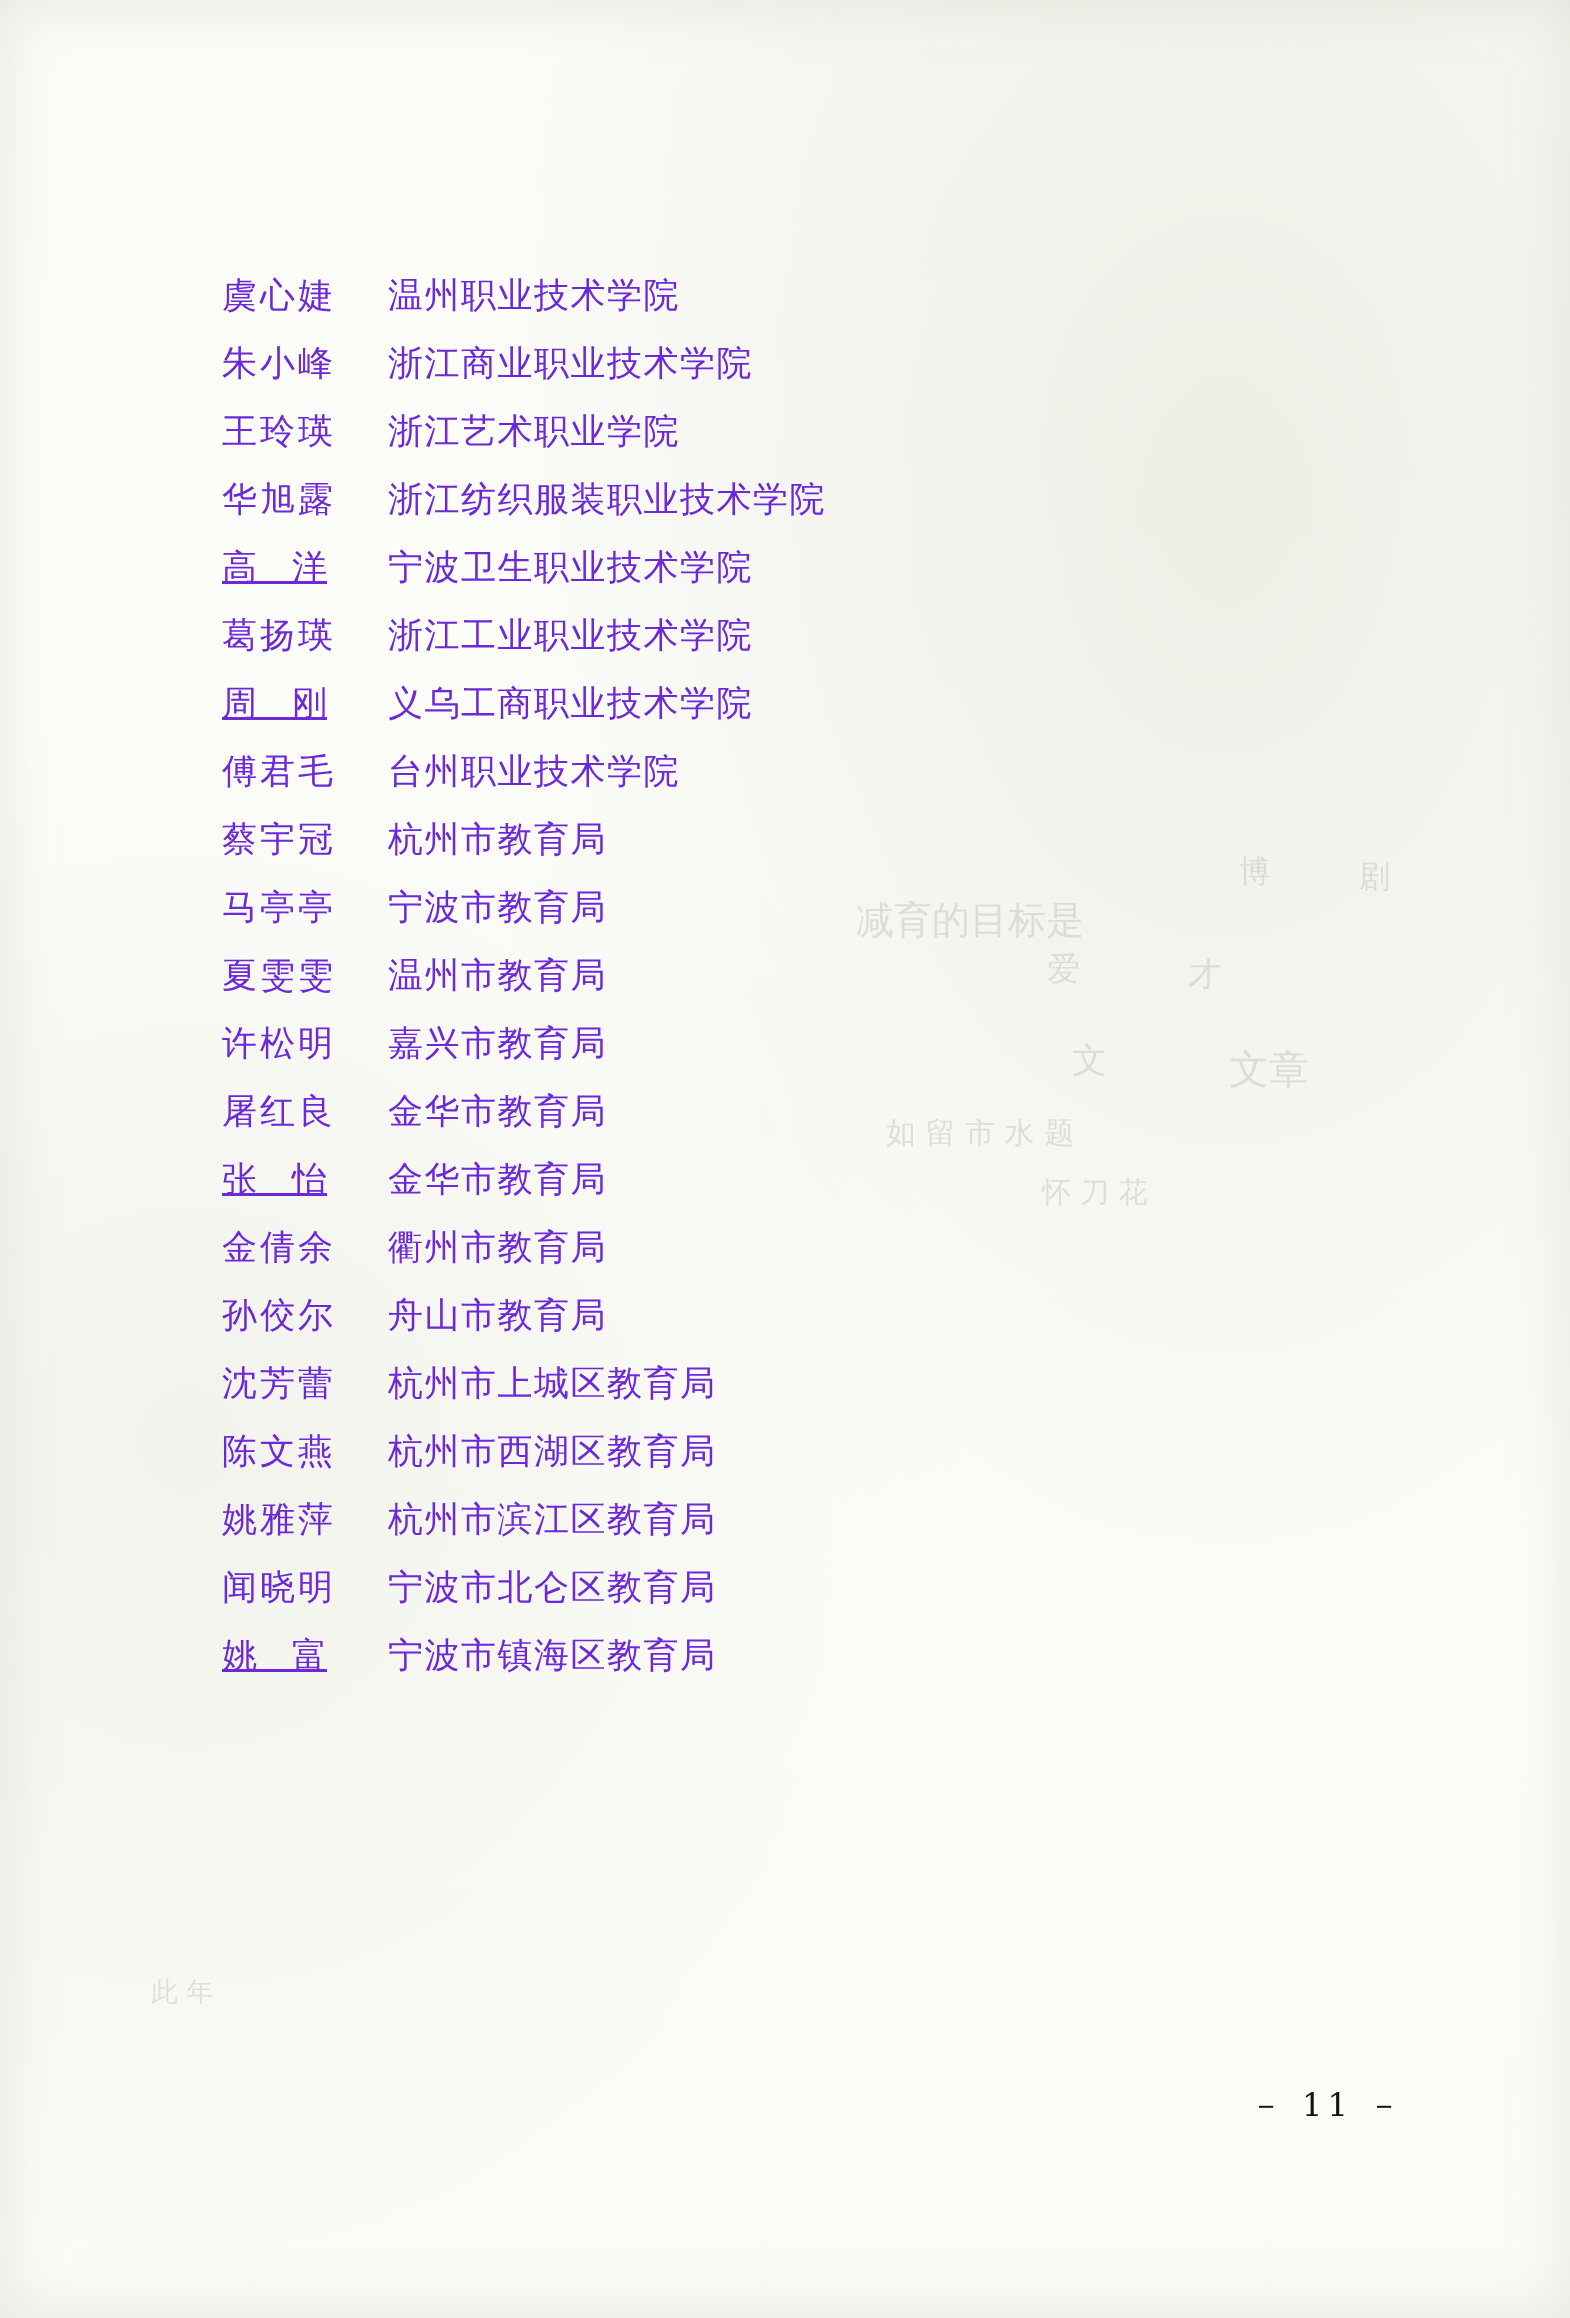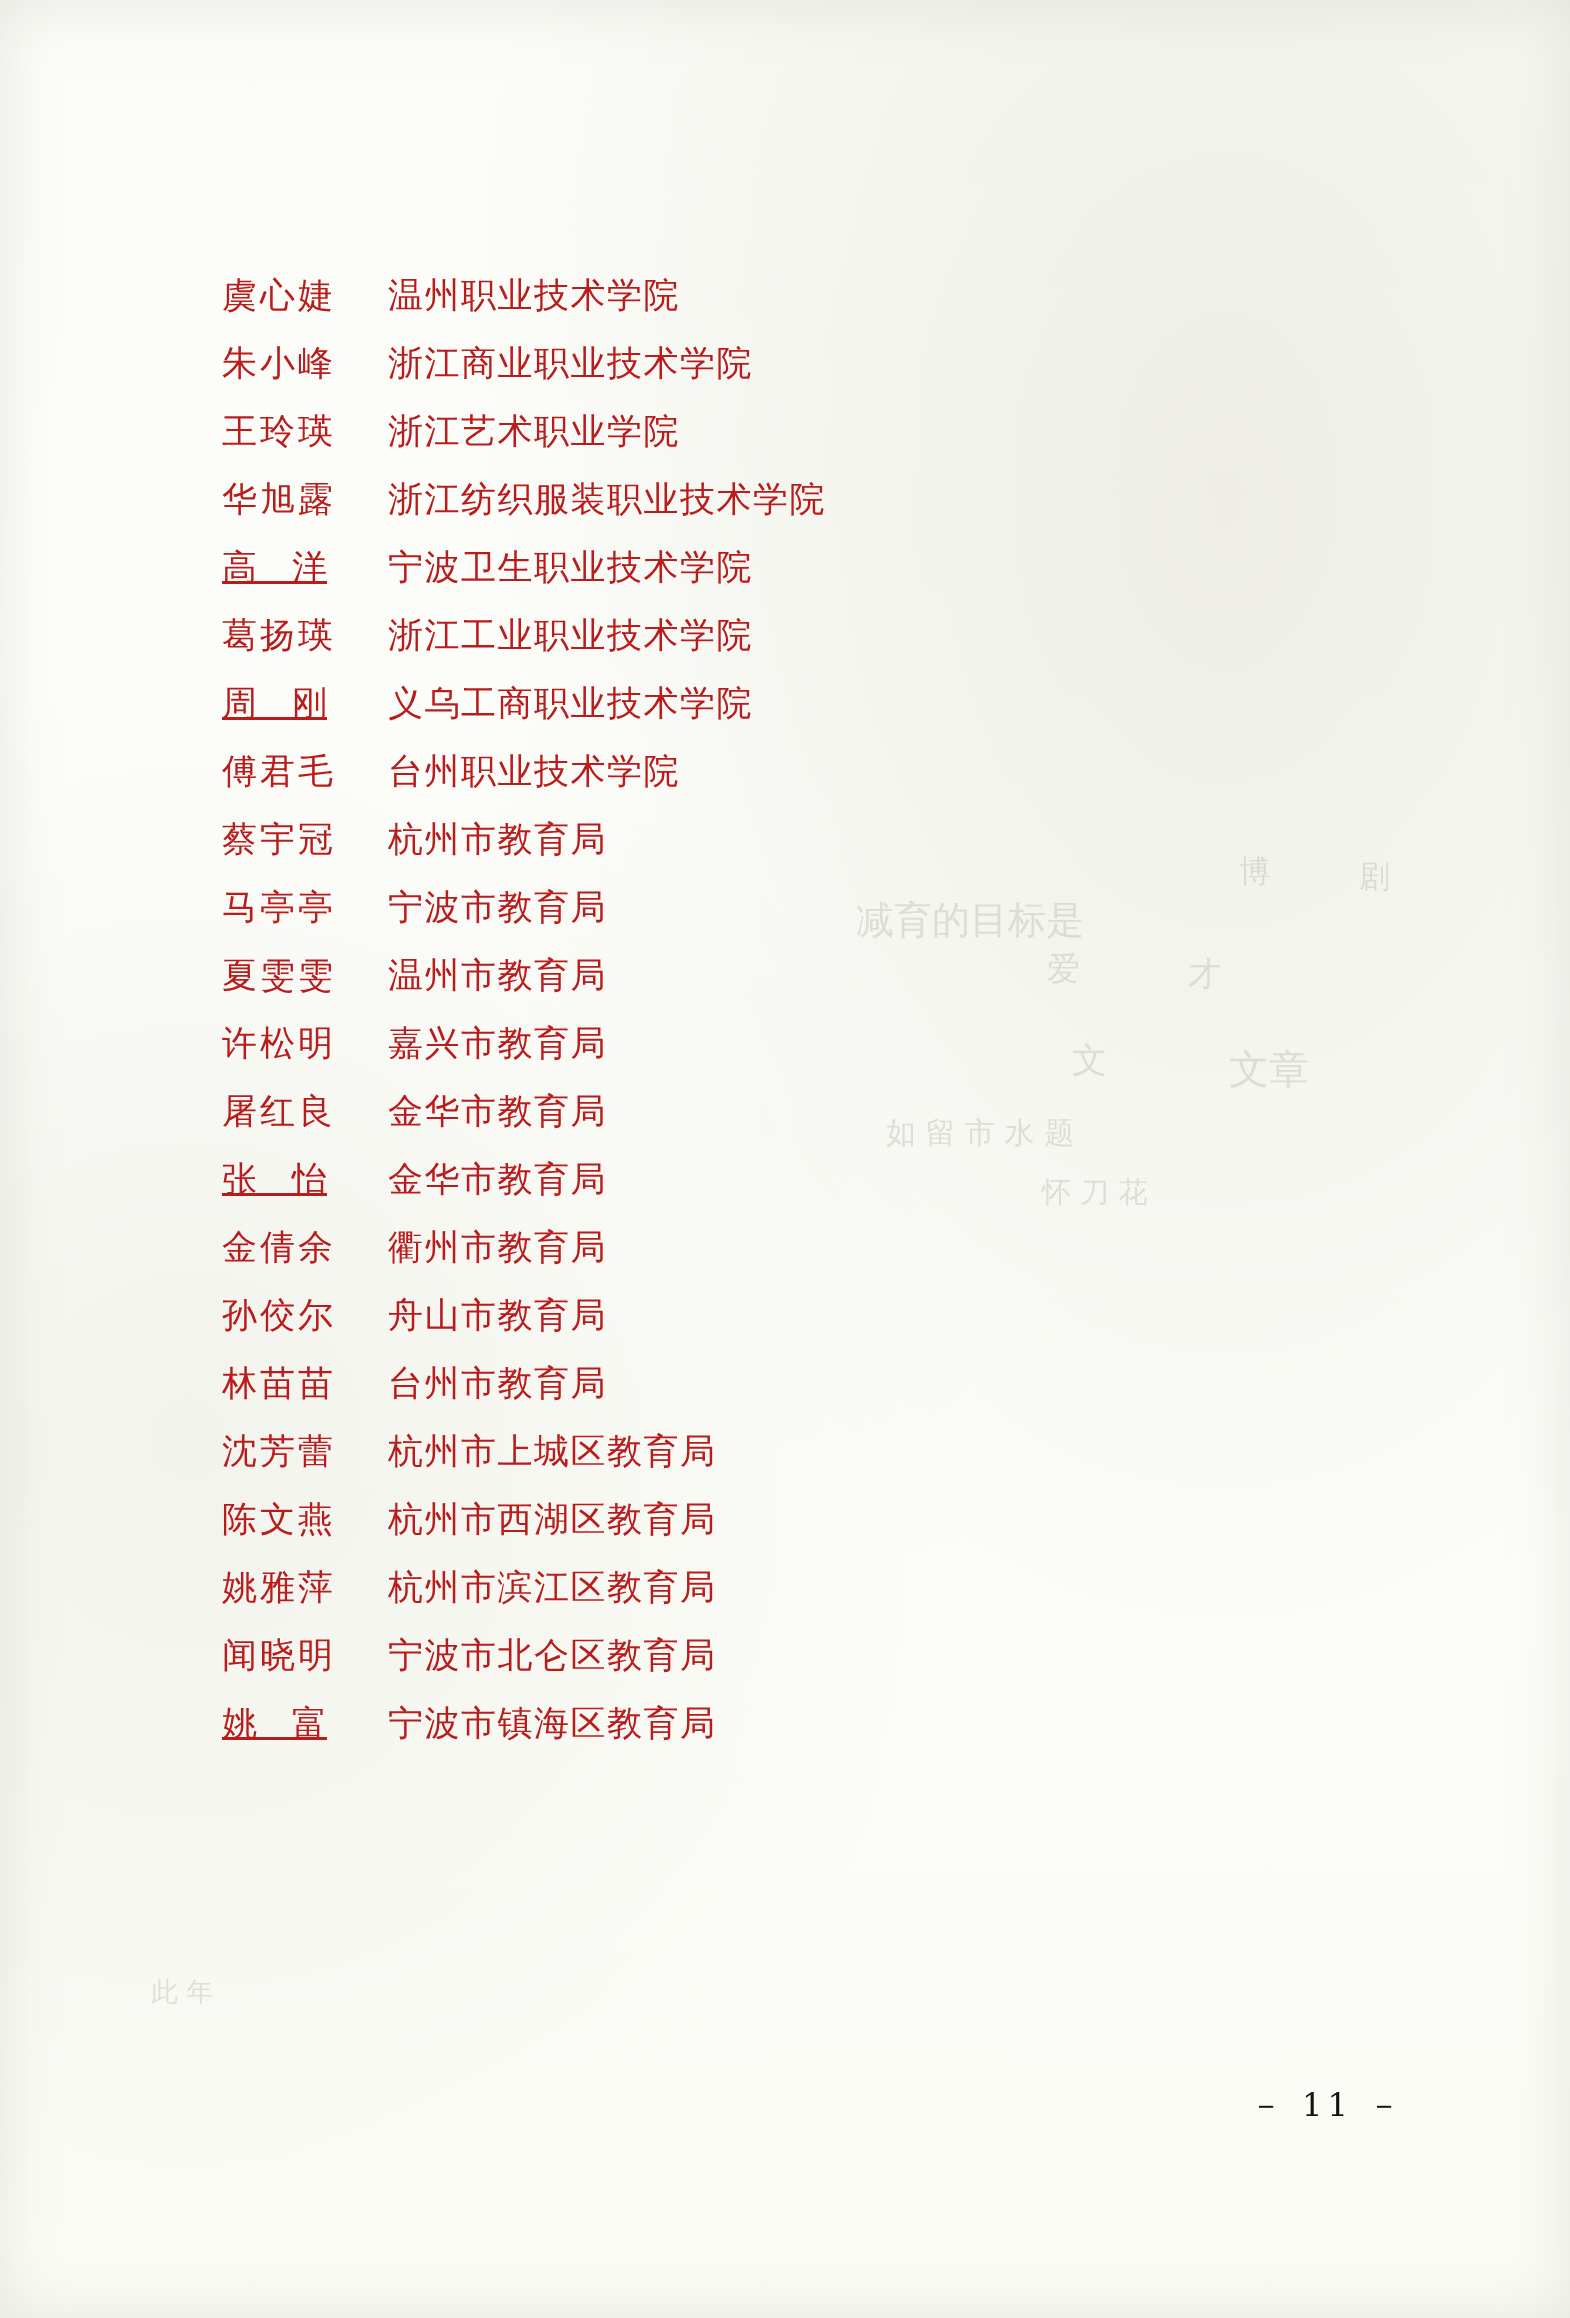--- a/index.html
+++ b/index.html
@@ -45,21 +45,21 @@
     position: absolute;
     left: 222px;
     top: 272px;
     width: 1108px;
   }
   .entry {
     display: flex;
     align-items: baseline;
     height: 68px;
     font-size: 35px;
-    color: #b91c1c;
+    color: #6d28d9;
     letter-spacing: 1px;
   }
   .entry .name {
     width: 166px;
     flex: 0 0 166px;
     font-family: "DejaVu Serif", serif;
     letter-spacing: 3px;
   }
   .entry .name.spaced {
     display: flex;
@@ -161,24 +161,20 @@
     </div>
     <div class="entry">
       <span class="name">金倩余</span>
       <span class="org">衢州市教育局</span>
     </div>
     <div class="entry">
       <span class="name">孙佼尔</span>
       <span class="org">舟山市教育局</span>
     </div>
     <div class="entry">
-      <span class="name">林苗苗</span>
-      <span class="org">台州市教育局</span>
-    </div>
-    <div class="entry">
       <span class="name">沈芳蕾</span>
       <span class="org">杭州市上城区教育局</span>
     </div>
     <div class="entry">
       <span class="name">陈文燕</span>
       <span class="org">杭州市西湖区教育局</span>
     </div>
     <div class="entry">
       <span class="name">姚雅萍</span>
       <span class="org">杭州市滨江区教育局</span>

